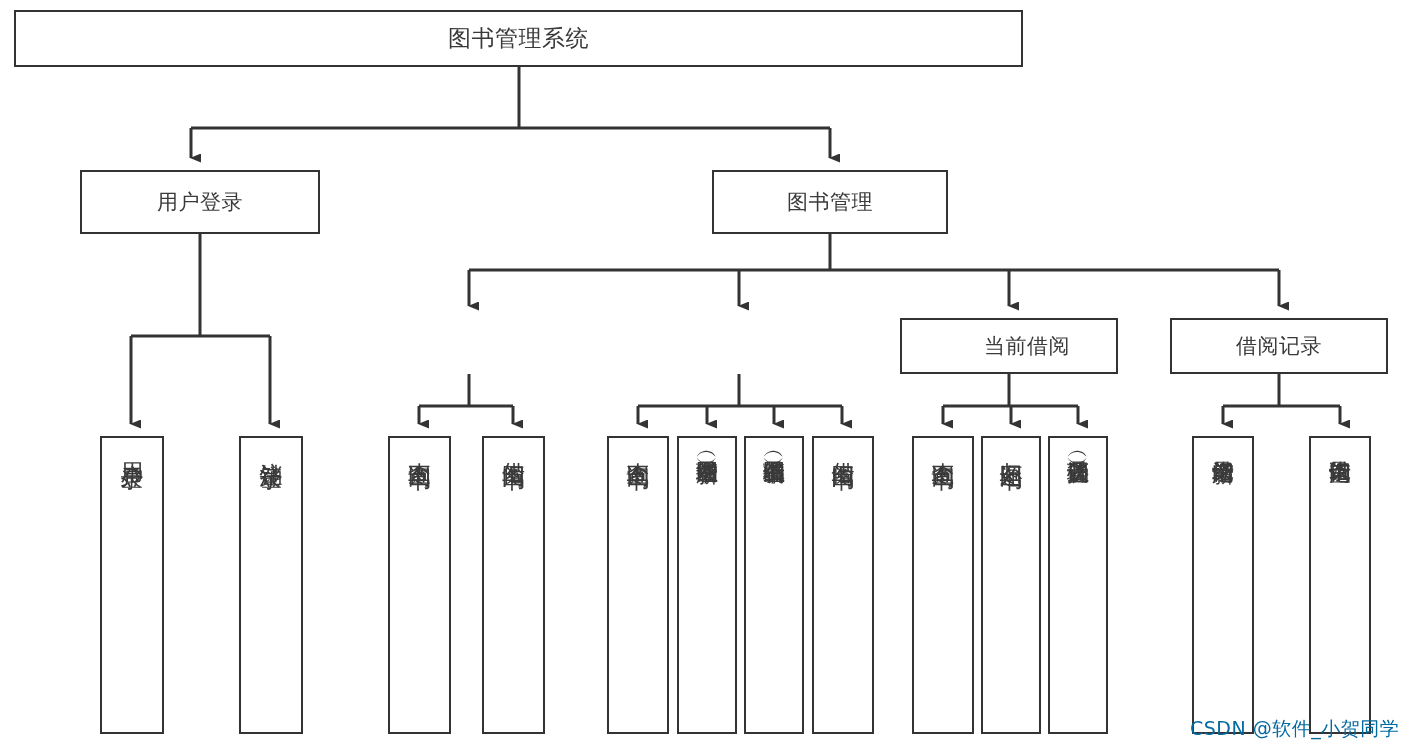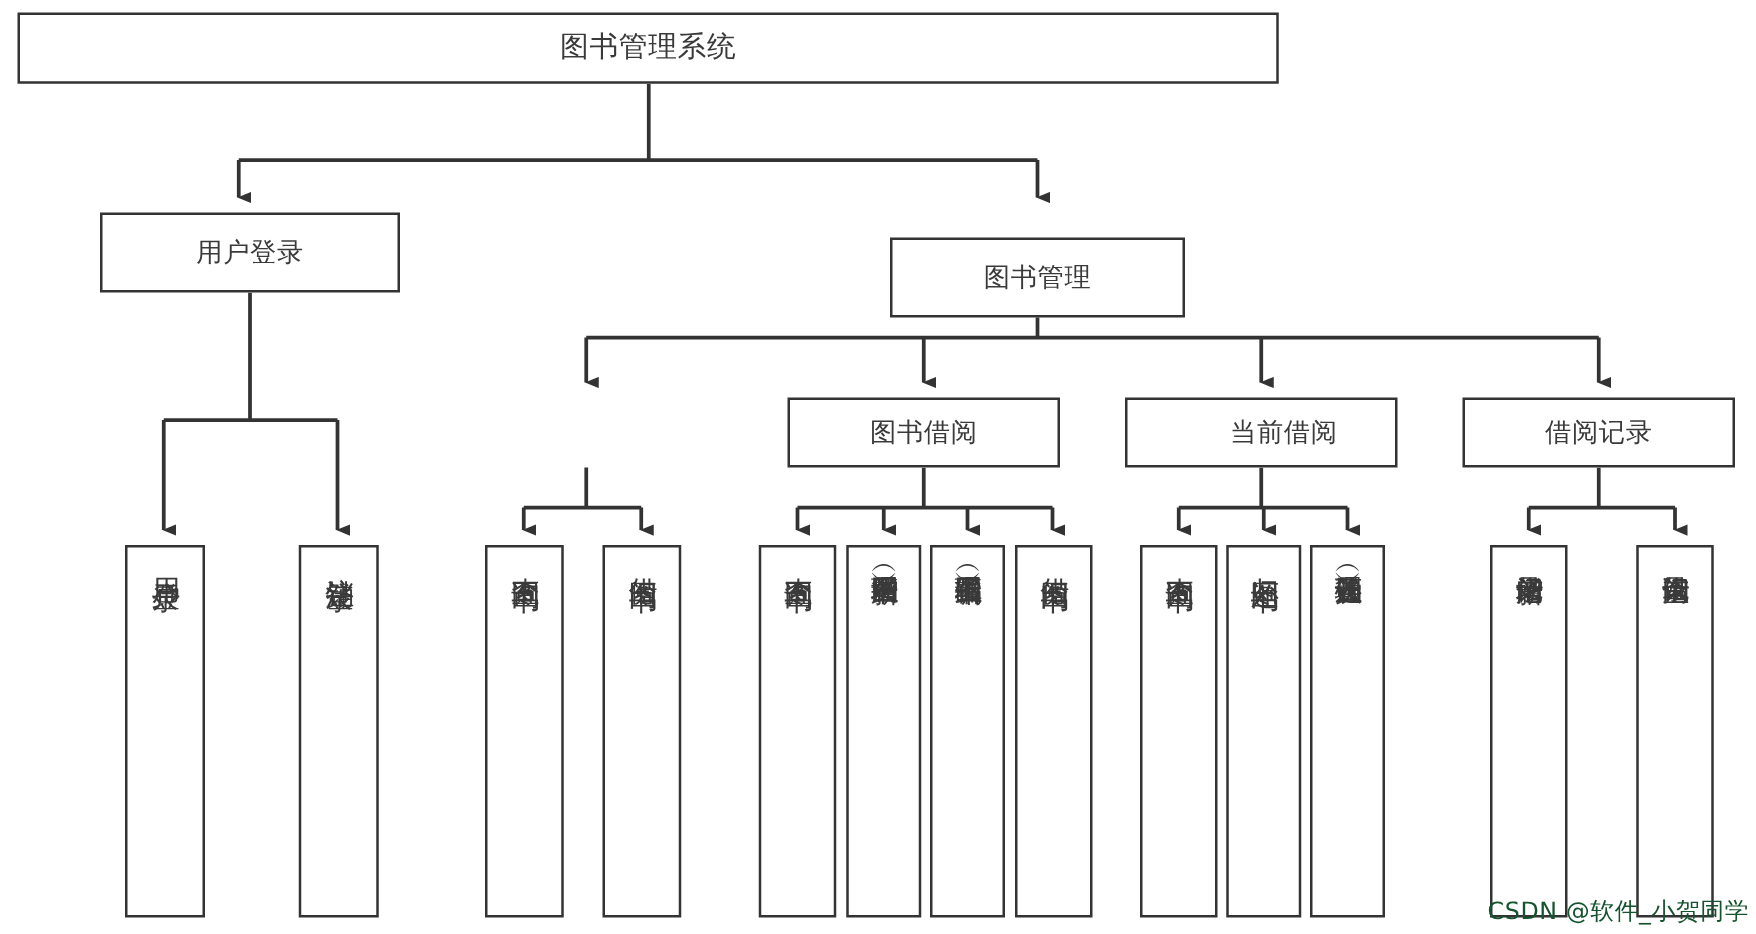--- a/index.html
+++ b/index.html
@@ -65,21 +65,21 @@
     line-height: 1.08;
     letter-spacing: 2px;
     white-space: nowrap;
   }
   .node.leaf.leaf-tall .node-label {
     font-size: 22px;
     letter-spacing: 0px;
   }
   .watermark {
     position: absolute;
-    color: #14532d;
+    color: #0369a1;
     font-size: 19px;
     white-space: nowrap;
     letter-spacing: 0.5px;
   }
 </style>
 </head>
 <body>
 
 <div id="diagram-root">
 
@@ -134,28 +134,25 @@
   </svg>
 
   <div class="node horiz root" style="left:14px; top:10px; width:1009px; height:57px;">
     <span class="node-label">图书管理系统</span>
   </div>
 
   <div class="node horiz" style="left:80px; top:170px; width:240px; height:64px;">
     <span class="node-label">用户登录</span>
   </div>
 
-  <div class="node horiz" style="left:712px; top:170px; width:236px; height:64px;margin-top:20px;">
+  <div class="node horiz" style="left:712px; top:170px; width:236px; height:64px;">
     <span class="node-label">图书管理</span>
   </div>
 
 
-  <div class="node horiz" style="left:630px; top:318px; width:218px; height:56px;">
-    <span class="node-label">图书借阅</span>
-  </div>
 
   <div class="node horiz" style="left:900px; top:318px; width:218px; height:56px;padding-left:36px;">
     <span class="node-label">当前借阅</span>
   </div>
 
   <div class="node horiz" style="left:1170px; top:318px; width:218px; height:56px;">
     <span class="node-label">借阅记录</span>
   </div>
 
   <div class="node leaf" style="left:100px; top:436px; width:64px; height:298px;">

